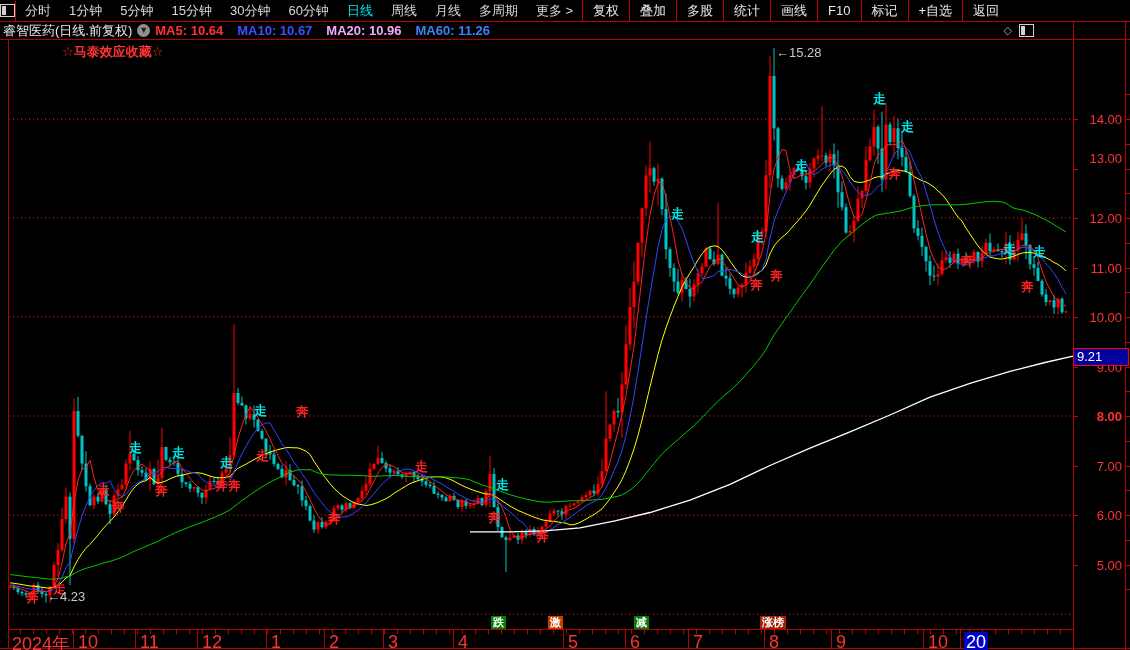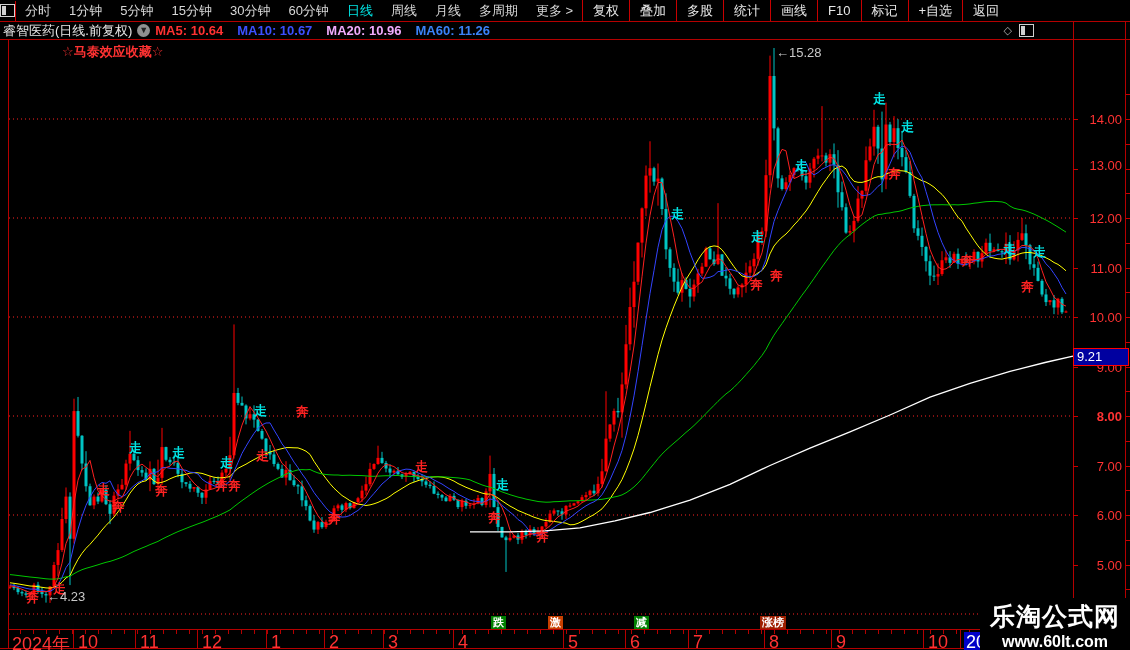--- a/index.html
+++ b/index.html
@@ -680,21 +680,21 @@
       <div class="sig" style="left: 1033px; top: 245px; color: rgb(0, 229, 229);">走</div>
       <div class="sig" style="left: 1021px; top: 280px; color: rgb(255, 34, 34);">奔</div>
     </div>
   <div id="anno-layer">
       <div class="anno" style="left: 776px; top: 45px;">←15.28</div>
       <div class="anno" style="left: 47px; top: 589px;">←4.23</div>
     </div>
   <div id="yaxis-layer">
       <div class="ylab" style="left: 1076px; top: 113px;">14.00</div>
       <div class="ytick" style="left: 1073px; top: 119px;"></div>
-      <div class="ylab" style="left: 1076px; top: 159px;">13.00</div>
+      <div class="ylab" style="left: 1076px; top: 152px;">13.00</div>
       <div class="ytick" style="left: 1073px; top: 168.5px;"></div>
       <div class="ylab" style="left: 1076px; top: 212px;">12.00</div>
       <div class="ytick" style="left: 1073px; top: 218px;"></div>
       <div class="ylab" style="left: 1076px; top: 261.5px;">11.00</div>
       <div class="ytick" style="left: 1073px; top: 267.5px;"></div>
       <div class="ylab" style="left: 1076px; top: 311px;">10.00</div>
       <div class="ytick" style="left: 1073px; top: 317px;"></div>
       <div class="ylab" style="left: 1076px; top: 360.5px;">9.00</div>
       <div class="ytick" style="left: 1073px; top: 366.5px;"></div>
       <div class="ylab" style="left: 1076px; top: 410px; font-weight: bold;">8.00</div>
@@ -761,17 +761,13 @@
       <div class="mtick" style="left: 756px;"></div>
       <div class="mlab" style="left: 761px;">8</div>
       <div class="mtick" style="left: 823px;"></div>
       <div class="mlab" style="left: 828px;">9</div>
       <div class="mtick" style="left: 915px;"></div>
       <div class="mlab" style="left: 920px;">10</div>
       <div class="mtick" style="left: 952px;"></div>
       <div class="mlab hl" style="left: 956px;">20</div>
     </div>
 
-  <div id="watermark">
-    <div id="wm1">乐淘公式网</div>
-    <div id="wm2">www.60lt.com</div>
-  </div>
 </div>
 
 </body></html>

